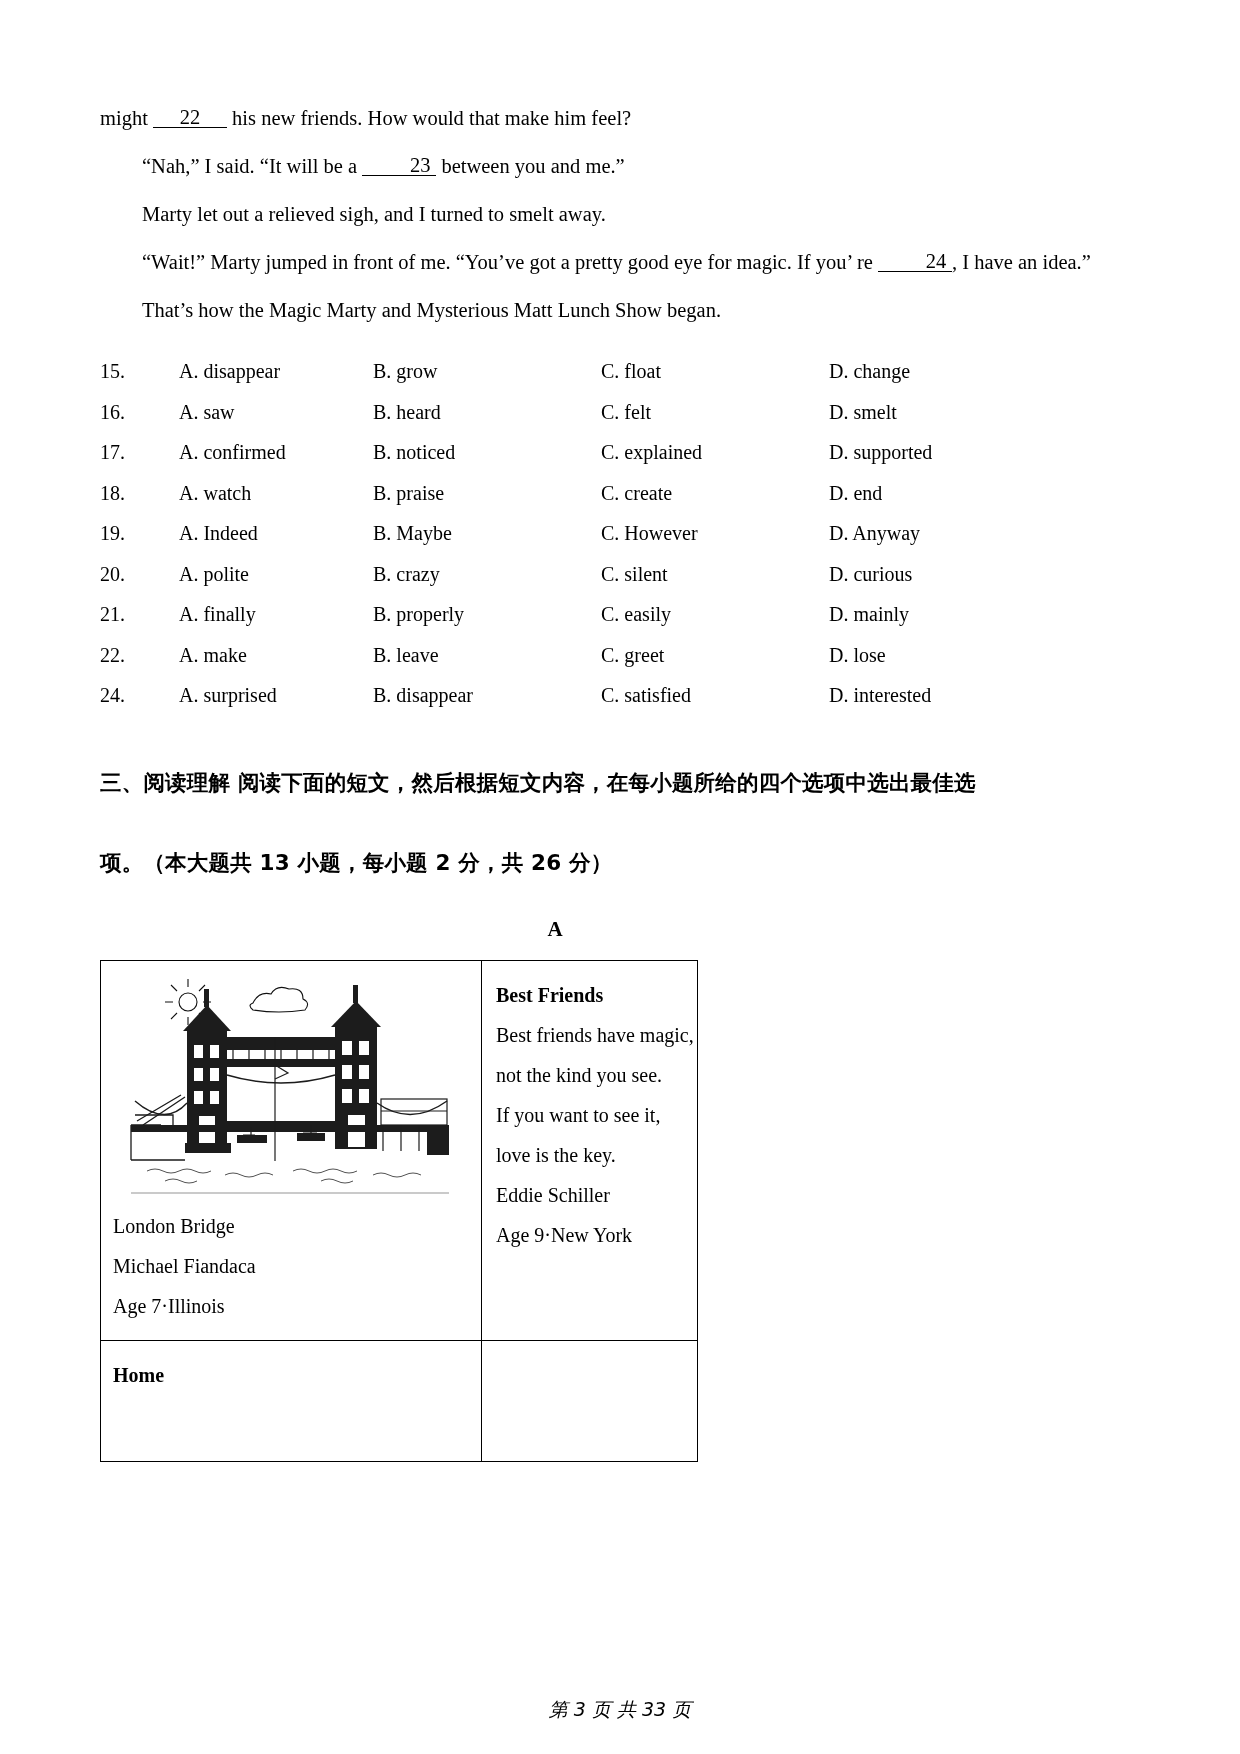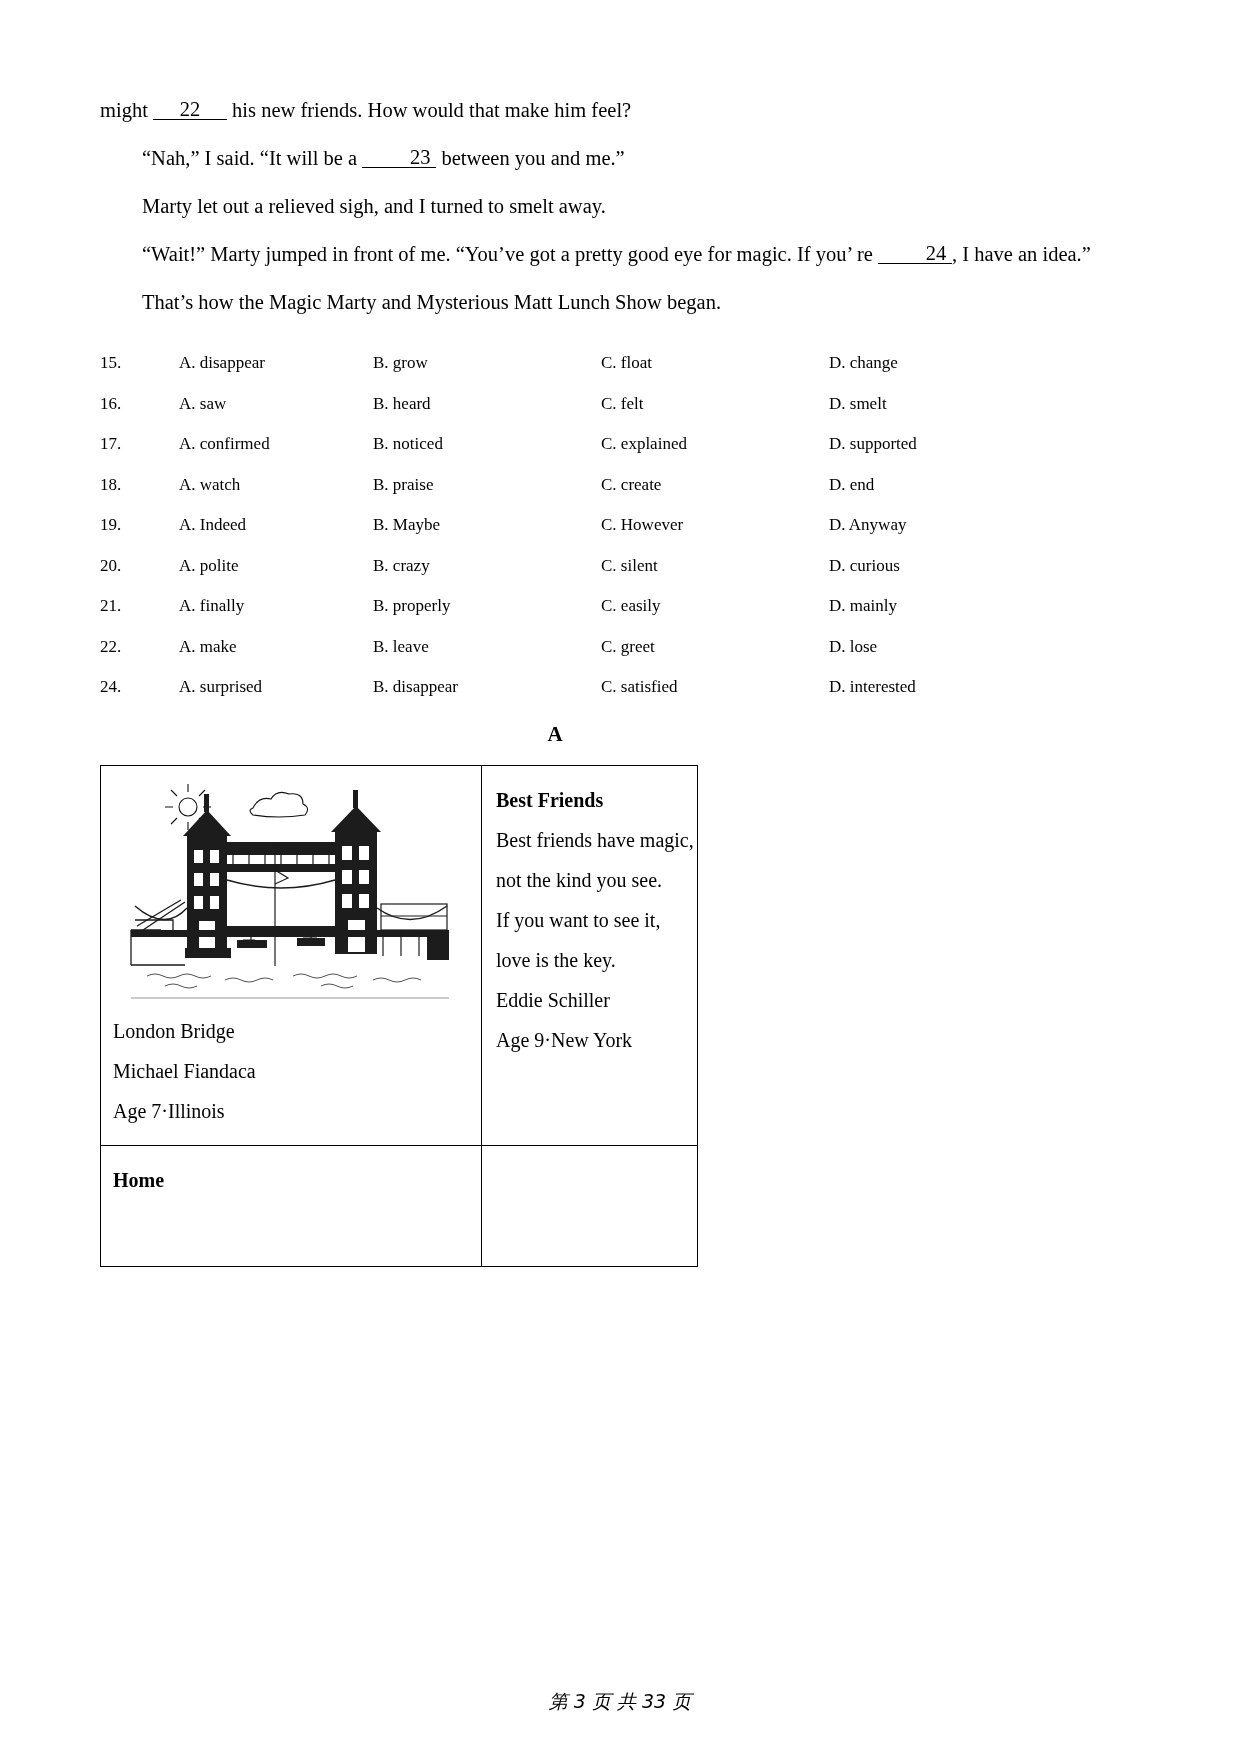--- a/index.html
+++ b/index.html
@@ -10,21 +10,21 @@
   body {
     width: 1240px;
     height: 1754px;
     position: relative;
     font-family: "Liberation Serif", "DejaVu Serif", serif;
     color: #000000;
     overflow: hidden;
   }
   .page {
     position: absolute;
-    left: 0; top: 8px;
+    left: 0; top: 16px;
     width: 1240px;
     height: 1350px;
   }
   .content {
     position: absolute;
     left: 100px;
     top: 82px;
     width: 1010px;
   }
 
@@ -46,21 +46,21 @@
     top: -1px;
   }
   .blank.w70 { width: 70px; }
 
   
   .options {
     margin-top: 21px;
   }
   .opt-row {
     display: flex;
-    font-size: 17px;
+    font-size: 20px;
     line-height: 40.5px;
     height: 40.5px;
     white-space: nowrap;
   }
   .opt-row .c-num { width: 31px; flex: 0 0 31px; }
   .opt-row .c-a   { width: 194px; flex: 0 0 194px; margin-left: 48px; }
   .opt-row .c-b   { width: 228px; flex: 0 0 228px; }
   .opt-row .c-c   { width: 228px; flex: 0 0 228px; }
   .opt-row .c-d   { flex: 1 1 auto; }
 
@@ -218,20 +218,24 @@
         </div>
         <div class="opt-row">
           <span class="c-num">24.</span>
           <span class="c-a">A. surprised</span>
           <span class="c-b">B. disappear</span>
           <span class="c-c">C. satisfied</span>
           <span class="c-d">D. interested</span>
         </div>
       </div>
 
+    <div class="section-heading">
+      <span class="l1">三、阅读理解 阅读下面的短文，然后根据短文内容，在每小题所给的四个选项中选出最佳选</span>
+      <span class="l2">项。（本大题共 13 小题，每小题 2 分，共 26 分）</span>
+    </div>
 
     <div class="passage-label">A</div>
 
     <table class="card-table">
       <tbody>
           <tr>
         <td class="cell-left" rowspan="1">
           <div class="left-inner">
             <div class="sketch">
               <svg width="330" height="225" viewBox="0 0 330 225" xmlns="http://www.w3.org/2000/svg">

